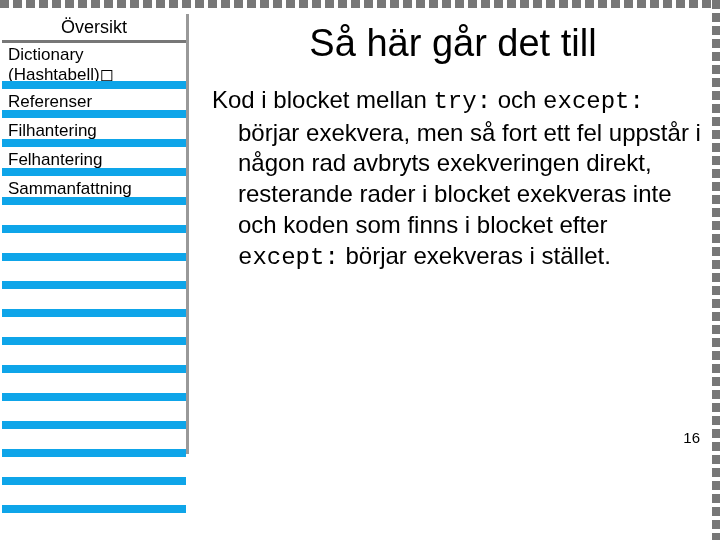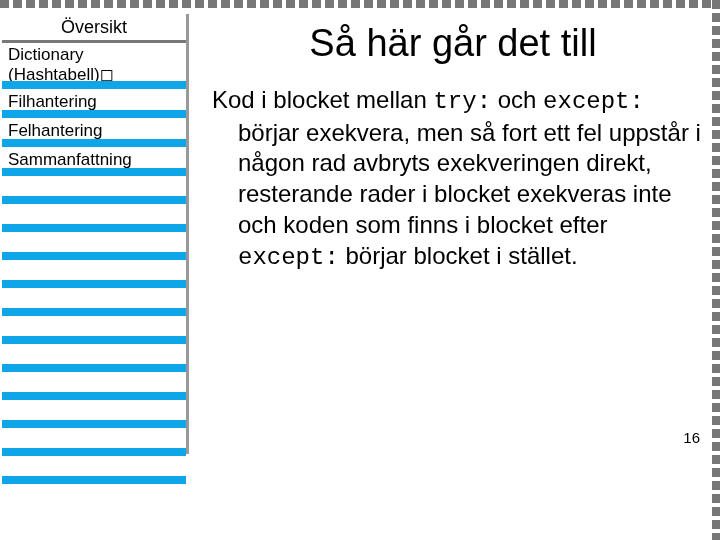--- a/index.html
+++ b/index.html
@@ -113,20 +113,23 @@
 
   <div class="top-border"></div>
   <div class="right-border"></div>
 
   <div class="sidebar">
     <div class="sidebar-item header">Översikt</div>
     <div class="sidebar-item tall">
       <span>Dictionary (Hashtabell)</span><span class="marker">◻</span>
     </div>
     <div class="sidebar-item">
+      <span>Referenser</span>
+    </div>
+    <div class="sidebar-item">
       <span>Filhantering</span>
     </div>
     <div class="sidebar-item">
       <span>Felhantering</span>
     </div>
     <div class="sidebar-item">
       <span>Sammanfattning</span>
     </div>
     <div class="sidebar-item empty"></div>
     <div class="sidebar-item empty"></div>
@@ -138,19 +141,19 @@
     <div class="sidebar-item empty"></div>
     <div class="sidebar-item empty"></div>
     <div class="sidebar-item empty"></div>
     <div class="sidebar-item empty"></div>
   </div>
 
   <div class="content">
     <h1 class="title">Så här går det till</h1>
     <div class="body-text">
       <span class="hang">
-        <span>Kod i blocket mellan </span><span class="code">try:</span><span> och </span><span class="code">except:</span><span> börjar exekvera, men så fort ett fel uppstår i någon rad avbryts exekveringen direkt, resterande rader i blocket exekveras inte och koden som finns i blocket efter </span><span class="code">except:</span><span> börjar blocket i stället.</span>
+        <span>Kod i blocket mellan </span><span class="code">try:</span><span> och </span><span class="code">except:</span><span> börjar exekvera, men så fort ett fel uppstår i någon rad avbryts exekveringen direkt, resterande rader i blocket exekveras inte och koden som finns i blocket efter </span><span class="code">except:</span><span> börjar exekveras i stället.</span>
       </span>
     </div>
   </div>
 
   <div class="page-num">16</div>
 </div>
 
 </body></html>

